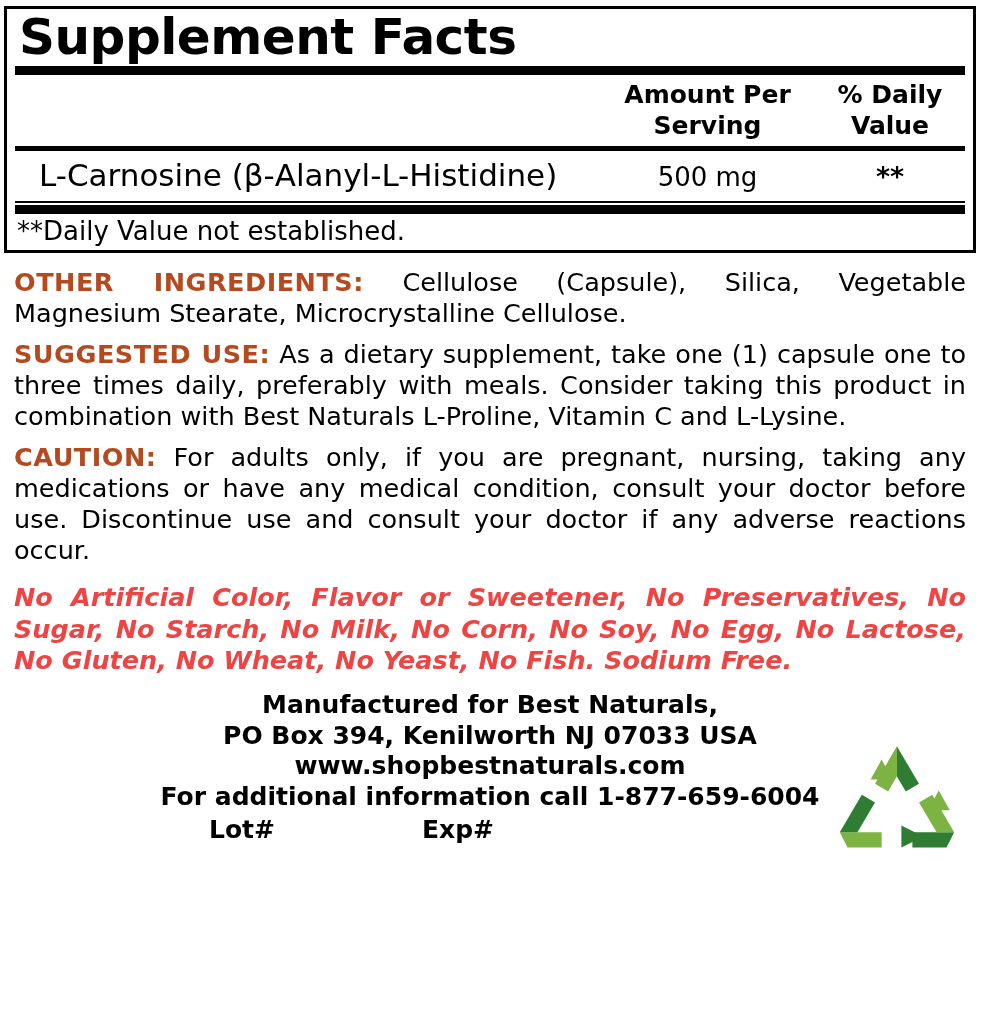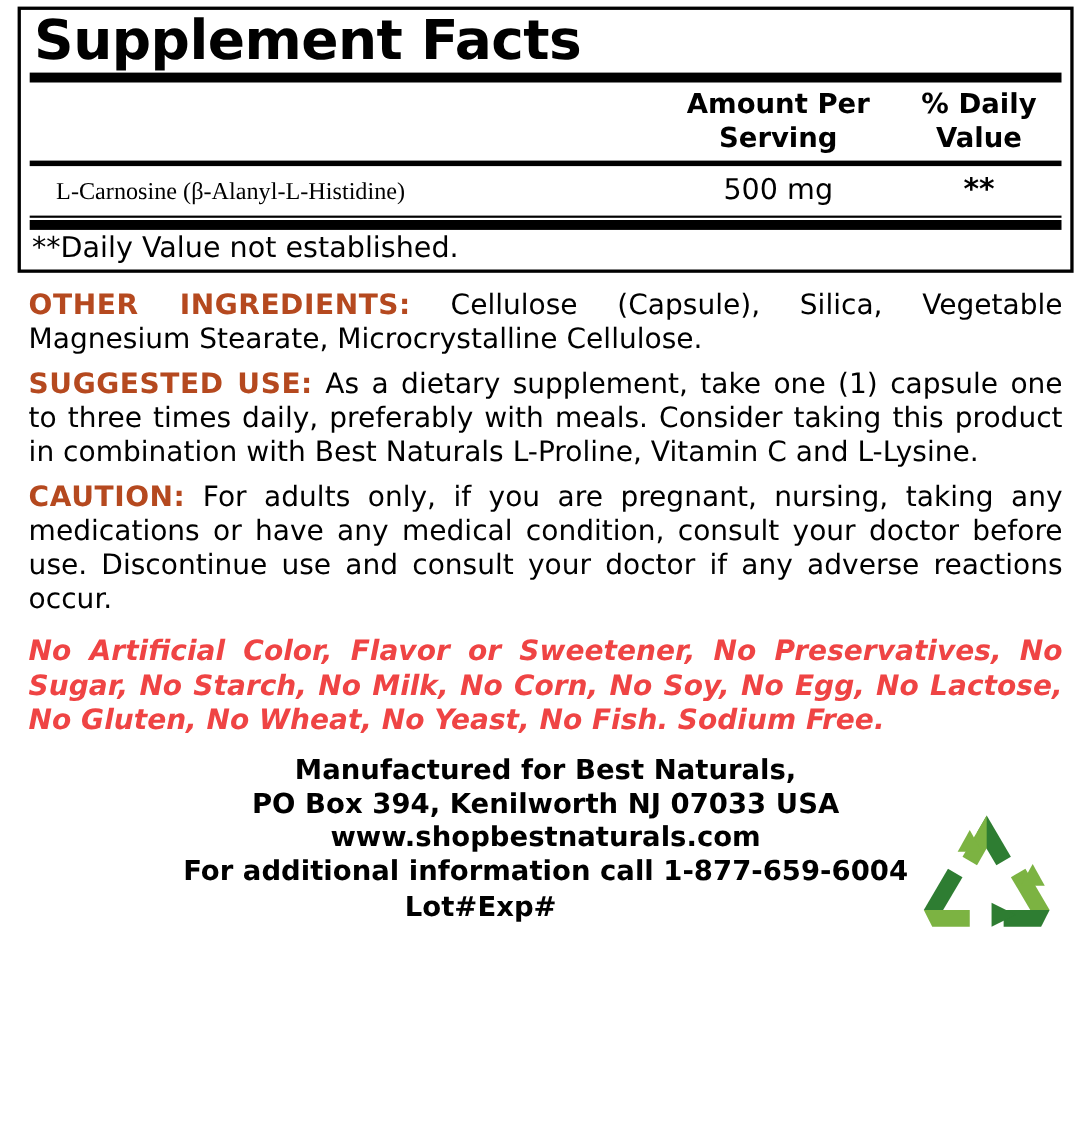--- a/index.html
+++ b/index.html
@@ -12,21 +12,21 @@
     height: 1024px;
     font-family: "DejaVu Sans", sans-serif;
     color: #000000;
     overflow: hidden;
   }
   .page {
     position: relative;
     width: 992px;
     height: 1024px;
     box-sizing: border-box;
-    padding: 6px 14px 0 14px;
+    padding: 6px 14px 0 2px;
   }
 
   
   .sf-panel {
     border: 3px solid #000;
     box-sizing: border-box;
     padding: 0 8px 4px 8px;
     margin: 0 2px;
   }
   .sf-title {
@@ -75,23 +75,22 @@
     font-weight: 700;
     line-height: 1.25;
   }
   .sf-row {
     display: flex;
     align-items: baseline;
     padding: 6px 0 8px 0;
   }
   .sf-row .nutrient {
     flex: 1;
-    font-size: 22px;
+    font-size: 31px;
     padding-left: 24px;
-    font-family: Liberation Serif, serif;
   }
   .sf-row .amount {
     width: 215px;
     text-align: center;
     font-size: 26px;
   }
   .sf-row .dv {
     width: 150px;
     text-align: center;
     font-size: 27px;
@@ -141,21 +140,21 @@
   .footer .line {
     display: block;
   }
   .footer .lotexp {
     display: flex;
     justify-content: flex-start;
     gap: 0;
     padding-left: 60px;
     margin-top: 2px;
   }
-  .footer .lotexp .lot { width: 360px; text-align: right; }
+  .footer .lotexp .lot { width: 360px; text-align: center; }
   .footer .lotexp .exp { text-align: right; }
 
   
   .recycle {
     position: absolute;
     right: 6px;
     bottom: -6px;
     width: 150px;
     height: 110px;
   }

